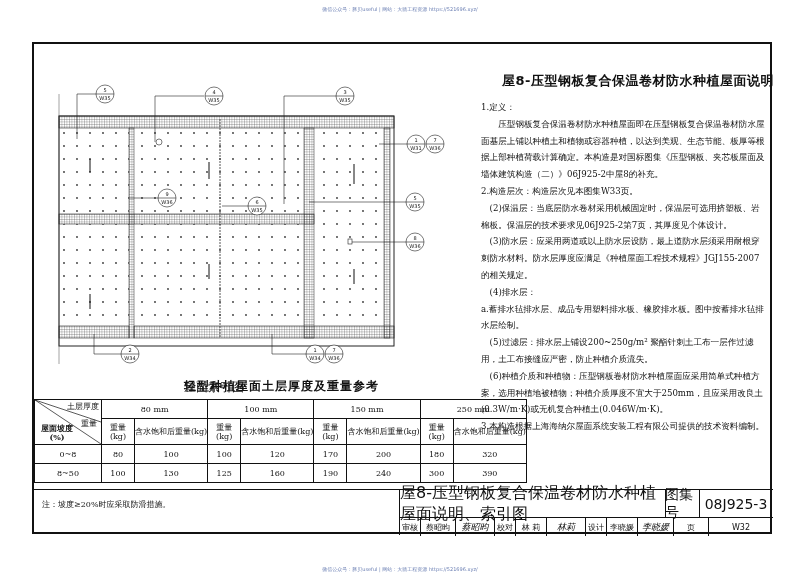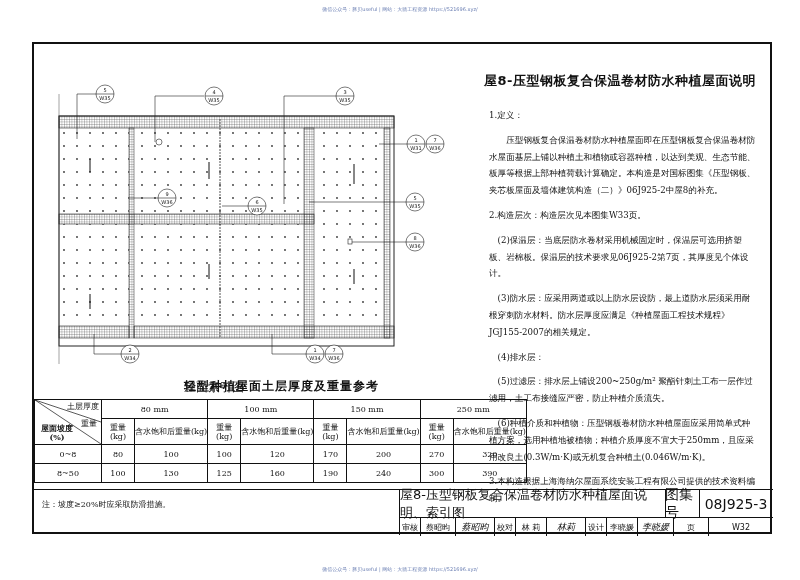--- a/index.html
+++ b/index.html
@@ -1,34 +1,34 @@
 <!DOCTYPE html>
 <html><head>
 <meta charset="utf-8">
 <style>
   html,body{margin:0;padding:0;background:#fff;}
   body{width:800px;height:580px;position:relative;overflow:hidden;font-family:"DejaVu Serif",serif;color:#111;}
   .wm{position:absolute;left:0;width:800px;text-align:center;font-size:5px;color:#6b7fb3;font-family:"DejaVu Sans",sans-serif;}
   .frame{position:absolute;left:32px;top:42px;width:740px;height:492px;border:2px solid #111;box-sizing:border-box;}
   
   .plan{position:absolute;left:0;top:0;width:440px;height:340px;}
-  .title-main{position:absolute;left:450px;top:28px;width:290px;text-align:left;font-family:"DejaVu Sans",sans-serif;font-weight:bold;font-size:13px;letter-spacing:0.5px;}
+  .title-main{position:absolute;left:450px;top:28px;width:290px;text-align:right;font-family:"DejaVu Sans",sans-serif;font-weight:bold;font-size:13px;letter-spacing:0.5px;}
   .desc{position:absolute;left:447px;top:55px;width:285px;font-size:8.6px;line-height:16.8px;}
-  .desc p{margin:8px;}
+  .desc p{margin:0;}
   .desc .ind{text-indent:2em;}
   .desc .ind1{text-indent:1em;}
   .plan-caption{position:absolute;left:150px;top:307px;font-family:"DejaVu Sans",sans-serif;font-size:12px;margin-top:28px;}
   .table-title{position:absolute;left:150px;top:334px;font-family:"DejaVu Sans",sans-serif;font-weight:bold;font-size:12px;letter-spacing:1px;}
   table.ref{position:absolute;left:0;top:355px;border-collapse:collapse;font-size:8px;}
   table.ref td{border:1px solid #111;text-align:center;padding:0;height:18px;}
   .note{position:absolute;left:8px;top:455px;font-size:8px;}
   .hline{position:absolute;left:0;width:440px;border-top:1.5px solid #111;}
   
   .tblock{position:absolute;left:365px;top:445px;width:373px;height:45px;border-left:1.5px solid #111;border-top:1.5px solid #111;}
-  .tb-title{position:absolute;left:0;top:0;width:265px;height:27px;border-right:1px solid #111;font-family:"DejaVu Sans",sans-serif;font-size:13px;display:flex;align-items:center;justify-content:center;}
+  .tb-title{position:absolute;left:0;top:0;width:265px;height:27px;border-right:1px solid #111;font-family:"DejaVu Sans",sans-serif;font-size:16px;display:flex;align-items:center;justify-content:center;}
   .tb-lbl{position:absolute;font-size:14px;display:flex;align-items:center;justify-content:center;border-right:1px solid #111;}
   .tb-row2{position:absolute;left:0;top:27px;width:373px;height:18px;border-top:1px solid #111;display:flex;font-size:8px;}
   .tb-row2 > div{border-right:1px solid #111;display:flex;align-items:center;justify-content:center;}
   .sig{font-family:"DejaVu Serif",serif;font-style:italic;font-size:9px;}
   .dot-pat{fill:url(#dots);}
 </style>
 </head>
 <body>
 
 <div class="wm" style="top:6px;">微信公众号：豚贝useful | 网站：大猿工程资源 https://521696.xyz/</div>
@@ -145,20 +145,21 @@
 
   <div class="title-main">屋8-压型钢板复合保温卷材防水种植屋面说明</div>
 
   <div class="desc">
     <p>1.定义：</p>
     <p class="ind">压型钢板复合保温卷材防水种植屋面即在压型钢板复合保温卷材防水屋面基层上铺以种植土和植物或容器种植，以达到美观、生态节能、板厚等根据上部种植荷载计算确定。本构造是对国标图集《压型钢板、夹芯板屋面及墙体建筑构造（二）》06J925-2中屋8的补充。</p>
     <p>2.构造层次：构造层次见本图集W33页。</p>
     <p class="ind1">(2)保温层：当底层防水卷材采用机械固定时，保温层可选用挤塑板、岩棉板。保温层的技术要求见06J925-2第7页，其厚度见个体设计。</p>
     <p class="ind1">(3)防水层：应采用两道或以上防水层设防，最上道防水层须采用耐根穿刺防水材料。防水层厚度应满足《种植屋面工程技术规程》JGJ155-2007的相关规定。</p>
     <p class="ind1">(4)排水层：</p>
+    <p>a.蓄排水毡排水层、成品专用塑料排水板、橡胶排水板。图中按蓄排水毡排水层绘制。</p>
     <p class="ind1">(5)过滤层：排水层上铺设200~250g/m² 聚酯针刺土工布一层作过滤用，土工布接缝应严密，防止种植介质流失。</p>
     <p class="ind1">(6)种植介质和种植物：压型钢板卷材防水种植屋面应采用简单式种植方案，选用种植地被植物；种植介质厚度不宜大于250mm，且应采用改良土(0.3W/m·K)或无机复合种植土(0.046W/m·K)。</p>
     <p>3.本构造根据上海海纳尔屋面系统安装工程有限公司提供的技术资料编制。</p>
   </div>
 
   <div class="plan-caption">屋面索引图</div>
   <div class="table-title">轻型种植屋面土层厚度及重量参考</div>
 
   <table class="ref">
     <tbody>
@@ -188,21 +189,21 @@
       <td style="line-height:9px;">含水饱和后重量(kg)</td>
     </tr>
     <tr>
       <td>0~8</td>
       <td>80</td>
       <td>100</td>
       <td>100</td>
       <td>120</td>
       <td>170</td>
       <td>200</td>
-      <td>270</td>
+      <td>180</td>
       <td>320</td>
     </tr>
     <tr>
       <td>8~50</td>
       <td>100</td>
       <td>130</td>
       <td>125</td>
       <td>160</td>
       <td>190</td>
       <td>240</td>

